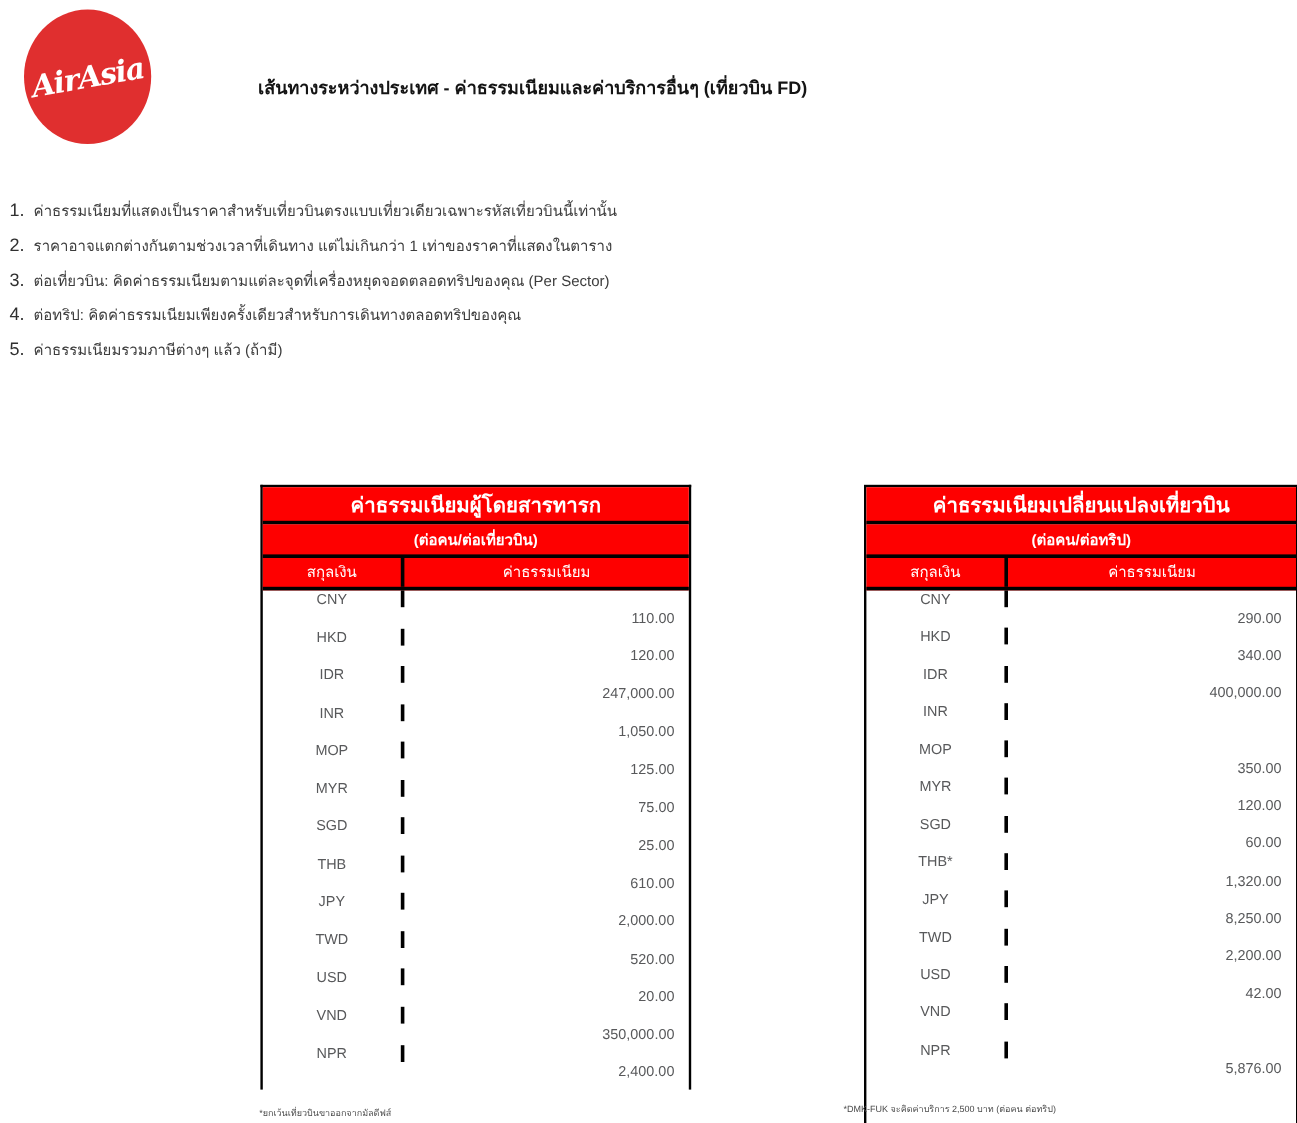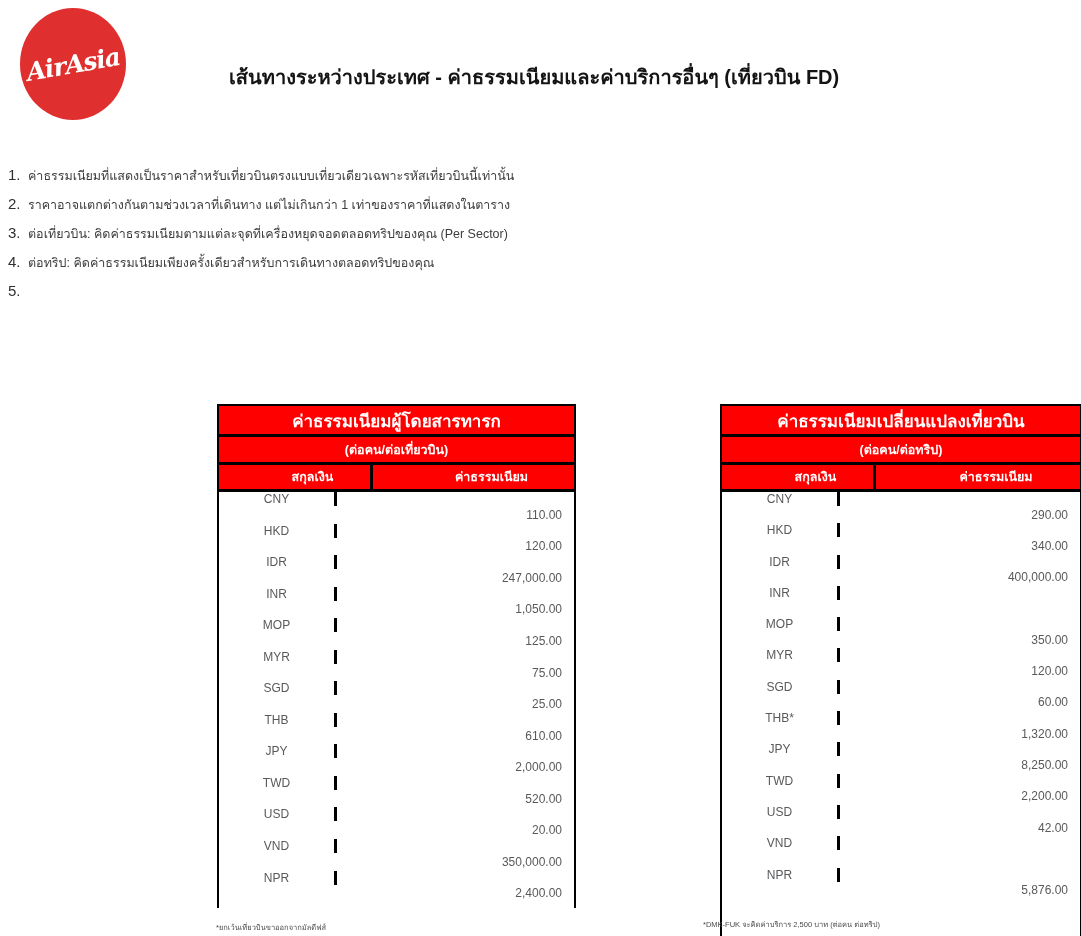--- a/index.html
+++ b/index.html
@@ -16,22 +16,22 @@
     display:flex; align-items:center; justify-content:center;
   }
   .logo-text {
     color:#ffffff; font-family:"DejaVu Serif", serif;
     font-style:italic; font-weight:bold; font-size:25px;
     transform:rotate(-10deg); letter-spacing:-1px; white-space:nowrap;
   }
 
   
   .page-title {
-    position:absolute; left:229px; top:61px;
-    font-size:20px; font-weight:bold; color:#141414; white-space:nowrap;
+    position:absolute; left:215px; top:61px;
+    font-size:15px; font-weight:bold; color:#141414; white-space:nowrap;
   }
 
   
   .notes { position:absolute; left:8px; top:166px; width:700px; }
   .note-item { display:flex; align-items:baseline; height:29px; }
   .note-number { font-size:15px; color:#303030; width:20px; flex:0 0 auto; }
   .note-text { font-size:12.5px; color:#3d3d3d; white-space:nowrap; }
 
   
   .fee-table { position:absolute; top:404px; background:#ffffff; border:2px solid #000; }
@@ -44,21 +44,21 @@
     color:#ffffff; font-weight:bold; font-size:17px;
   }
   .t-subtitle {
     height:28px; background:#fe0000; border-bottom:3px solid #000;
     display:flex; align-items:center; justify-content:center;
     color:#ffffff; font-weight:bold; font-size:12.5px;
   }
   .t-colheads { display:flex; height:27px; background:#fe0000; border-bottom:3px solid #000; }
   .t-colheads .hc {
     display:flex; align-items:center; justify-content:center;
-    color:#ffffff; font-weight:bold; font-size:12.5px;margin-left:36px;
+    color:#ffffff; font-weight:normal; font-size:12.5px;
   }
   .hc.c1 { width:118px; border-right:3px solid #000; flex:0 0 auto; }
   .hc.c2 { flex:1; }
 
   .t-body { }
   .t-row { display:flex; height:31.55px;flex-direction:column; }
   .fee-table.right .t-row { height:31.3px; }
   .t-row .cell { display:flex; align-items:center; color:#58595b; font-size:12px; }
   .cell.currency { width:118px; border-right:3px solid #000; justify-content:center; flex:0 0 auto; }
   .cell.fee { flex:1; justify-content:flex-end; padding-right:12px; }
@@ -95,20 +95,21 @@
         <span class="note-text">ต่อเที่ยวบิน: คิดค่าธรรมเนียมตามแต่ละจุดที่เครื่องหยุดจอดตลอดทริปของคุณ (Per Sector)</span>
       </div>
 
       <div class="note-item">
         <span class="note-number">4.</span>
         <span class="note-text">ต่อทริป: คิดค่าธรรมเนียมเพียงครั้งเดียวสำหรับการเดินทางตลอดทริปของคุณ</span>
       </div>
 
       <div class="note-item">
         <span class="note-number">5.</span>
+        <span class="note-text">ค่าธรรมเนียมรวมภาษีต่างๆ แล้ว (ถ้ามี)</span>
       </div>
     </div>
 
   <div class="fee-table left">
     <div class="t-title">ค่าธรรมเนียมผู้โดยสารทารก</div>
     <div class="t-subtitle">(ต่อคน/ต่อเที่ยวบิน)</div>
     <div class="t-colheads">
       <div class="hc c1">สกุลเงิน</div>
       <div class="hc c2">ค่าธรรมเนียม</div>
     </div>

